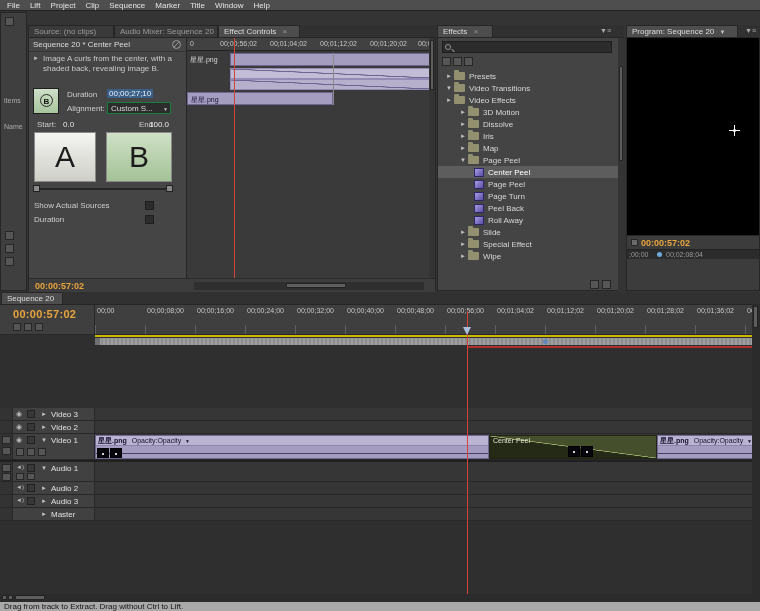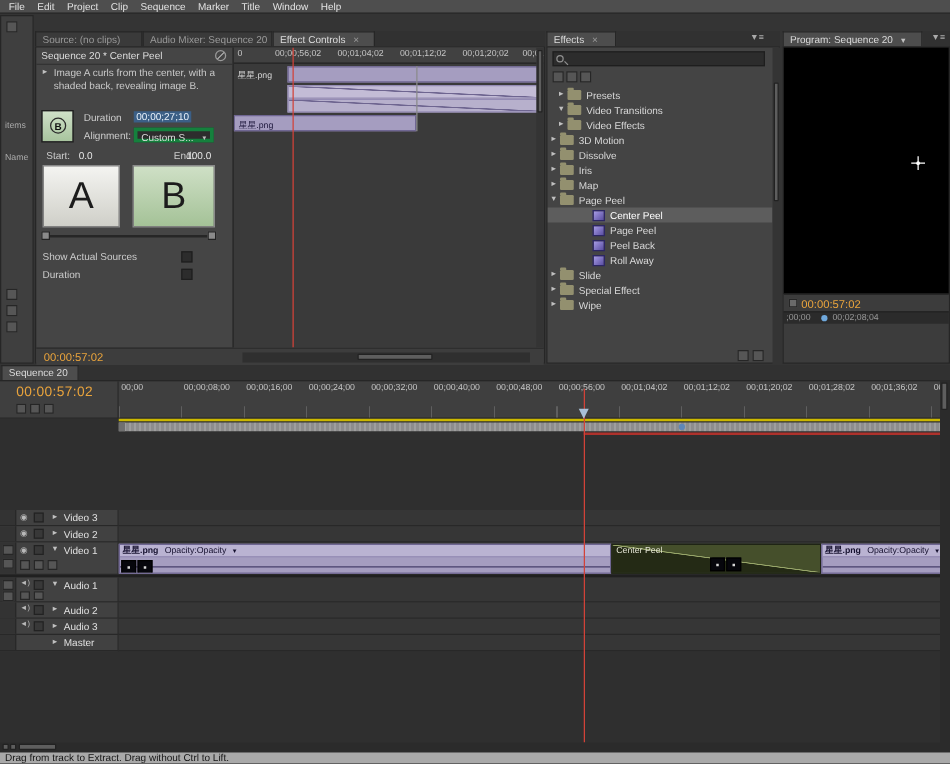--- a/index.html
+++ b/index.html
@@ -10,54 +10,54 @@
 .menubar{position:absolute;left:0;top:0;width:760px;height:11px;background:#4e4e4e;border-bottom:1px solid #222;display:flex;align-items:center;padding-left:2px}
 .menubar span{font-size:8px;color:#e2e2e2;padding:0 5px;line-height:11px;white-space:nowrap}
 .tabstrip{position:absolute;height:13px;background:#313131}
 .tab{position:absolute;height:13px;line-height:12px;font-size:8px;color:#9a9a9a;background:#3a3a3a;border:1px solid #262626;border-bottom:0;padding:0 5px;white-space:nowrap;overflow:hidden}
 .tab.on{background:#4d4d4d;color:#dcdcdc}
 .pbody{position:absolute;background:#454545;border:1px solid #262626}
 .h{position:absolute;white-space:nowrap}
 .t8{font-size:8px;color:#cccccc}.t7{font-size:7px;color:#c4c4c4}
 .ic{position:absolute;background:#565656;border:1px solid #262626}
 .cb{position:absolute;width:9px;height:9px;background:#2c2c2c;border:1px solid #1e1e1e}
-.orange{color:#eaa43c;font-weight:normal}
+.orange{color:#eaa43c;font-weight:bold}
 .tick{position:absolute;top:2px;font-size:7px;color:#c6c6c6;white-space:nowrap}
 .scroll{position:absolute;background:#2b2b2b}
 .sthumb{position:absolute;background:#5e5e5e;border:1px solid #222;border-radius:1px}
 .trow{position:absolute;left:0;width:95px;background:#414141;border-bottom:1px solid #282828;border-right:1px solid #282828}
 .tcontent{position:absolute;left:95px;width:665px;background:#363636;border-bottom:1px solid #282828}
 .minicol{position:absolute;left:0;top:0;width:13px;height:100%;background:#333;border-right:1px solid #282828}
 .eye{position:absolute;left:16px;top:2px;font-size:7px;color:#b9b9b9}
 .lock{position:absolute;left:27px;top:2px;width:8px;height:8px;background:#383838;border:1px solid #222}
 .tri{font-size:6px;color:#c0c0c0}
 .ttri{position:absolute;left:41px;top:3px}
 .tname{position:absolute;left:51px;top:2px;font-size:8px;color:#e0e0e0;white-space:nowrap}
 .clip{position:absolute;background:#a59dc0;border:1px solid #6f6692;overflow:hidden}
 .clipstrip{position:absolute;left:0;top:0;right:0;height:10px;background:#bab3d2;border-bottom:1px solid #8d84ae;font-size:7px;color:#16112f;line-height:9px;padding-left:2px;white-space:nowrap;overflow:hidden}
 .thumb{position:absolute;width:12px;height:11px;background:#06060c;border:1px solid #000}
 .thumb i{position:absolute;left:4px;top:4px;width:2px;height:2px;background:#d6d6d6}
 .fxrow{height:12px;display:flex;align-items:center;font-size:8px;color:#d8d8d8;white-space:nowrap}
 .fxrow .tri{width:10px;text-align:center;flex:none}
 .folder{width:11px;height:8px;background:#93906f;border-radius:1px;margin-right:4px;flex:none;position:relative}
 .folder:before{content:"";position:absolute;left:0;top:-2px;width:5px;height:2px;background:#93906f;border-radius:1px 1px 0 0}
 .fxicon{width:10px;height:9px;background:linear-gradient(135deg,#a89de6,#584ca0);border:1px solid #2c2664;margin-right:4px;flex:none}
-.lv0{padding-left:6px}.lv1{}.lv2{padding-left:36px}
+.lv0{padding-left:6px}.lv1{padding-left:20px}.lv2{padding-left:36px}
 .sel{background:#5d5d5d;color:#fff}
 .wedge{position:absolute;border:1px solid #958cb5;background-color:#c3bcd6;background-image:linear-gradient(to top right,transparent 46%,#6e6590 48%,#6e6590 52%,transparent 54%)}
 .statusbar{position:absolute;left:0;top:602px;width:760px;height:9px;background:#a9a9a9;color:#141414;font-size:8px;line-height:9px;padding-left:4px}
 </style>
 </head>
 <body>
 
 <div id="root">
 
   <div class="menubar">
     <span>File</span>
-    <span>Edit</span>
+    <span>Lift</span>
     <span>Project</span>
     <span>Clip</span>
     <span>Sequence</span>
     <span>Marker</span>
     <span>Title</span>
     <span>Window</span>
     <span>Help</span>
   </div>
 
   <div class="abs" style="left:0;top:12px;width:27px;height:279px;background:#3f3f3f;border:1px solid #262626">
@@ -83,21 +83,21 @@
     <div class="abs" style="left:143px;top:2px;width:9px;height:9px;border:1px solid #9a9a9a;border-radius:50%;background:linear-gradient(135deg,transparent 45%,#9a9a9a 45%,#9a9a9a 55%,transparent 55%)"></div>
     <div class="abs" style="left:0;top:13px;width:157px;height:1px;background:#333"></div>
     <span class="h tri" style="left:4px;top:17px">►</span>
     <div class="h t8" style="left:14px;top:16px;width:140px;white-space:normal;line-height:10px;color:#c9c9c9">Image A curls from the center, with a shaded back, revealing image B.</div>
     <div class="abs" style="left:4px;top:50px;width:26px;height:26px;background:linear-gradient(180deg,#cfe0c8,#a8c49e);border:1px solid #1f1f1f">
       <div class="abs" style="left:6px;top:5px;width:13px;height:13px;border:1px solid #2a2a2a;border-radius:50%;text-align:center;line-height:13px;font-size:8px;font-weight:bold;color:#111">B</div>
     </div>
     <div class="h t8" style="left:38px;top:52px">Duration</div>
     <div class="h t8" style="left:78px;top:51px;background:#3b5f86;color:#e8f1fa;padding:0 2px">00;00;27;10</div>
     <div class="h t8" style="left:38px;top:66px">Alignment:</div>
-    <div class="abs" style="left:78px;top:64px;width:64px;height:12px;background:#2d2d2d;border:3px solid #15803d">
+    <div class="abs" style="left:78px;top:64px;width:64px;height:12px;background:#2d2d2d;border:1px solid #15803d">
       <span class="h t8" style="left:3px;top:1px;color:#ddd">Custom S...</span>
       <span class="h tri" style="right:2px;top:3px;font-size:5px">▼</span>
     </div>
     <div class="h t8" style="left:8px;top:82px">Start:</div>
     <div class="h t8" style="left:34px;top:82px;color:#e6e6e6">0.0</div>
     <div class="h t8" style="left:110px;top:82px">End:</div>
     <div class="h t8" style="left:120px;top:82px;color:#e6e6e6">100.0</div>
     <div class="abs" style="left:5px;top:94px;width:62px;height:50px;background:linear-gradient(180deg,#f4f4f1,#cfcfc8);border:1px solid #8a8a8a;display:flex;align-items:center;justify-content:center;font-size:30px;color:#1c1c1c">A</div>
     <div class="abs" style="left:77px;top:94px;width:66px;height:50px;background:linear-gradient(180deg,#cfe0c6,#a4c297);border:1px solid #8a8a8a;display:flex;align-items:center;justify-content:center;font-size:30px;color:#1c1c1c">B</div>
     <div class="abs" style="left:8px;top:150px;width:132px;height:2px;background:#262626"></div>
@@ -196,20 +196,24 @@
           <span class="folder"></span>
           <span>Page Peel</span>
         </div>
       <div class="fxrow lv2 sel">
           <span class="fxicon"></span>
           <span>Center Peel</span>
         </div>
       <div class="fxrow lv2">
           <span class="fxicon"></span>
           <span>Page Peel</span>
+        </div>
+      <div class="fxrow lv2">
+          <span class="fxicon"></span>
+          <span>Page Turn</span>
         </div>
       <div class="fxrow lv2">
           <span class="fxicon"></span>
           <span>Peel Back</span>
         </div>
       <div class="fxrow lv2">
           <span class="fxicon"></span>
           <span>Roll Away</span>
         </div>
       <div class="fxrow lv1">

